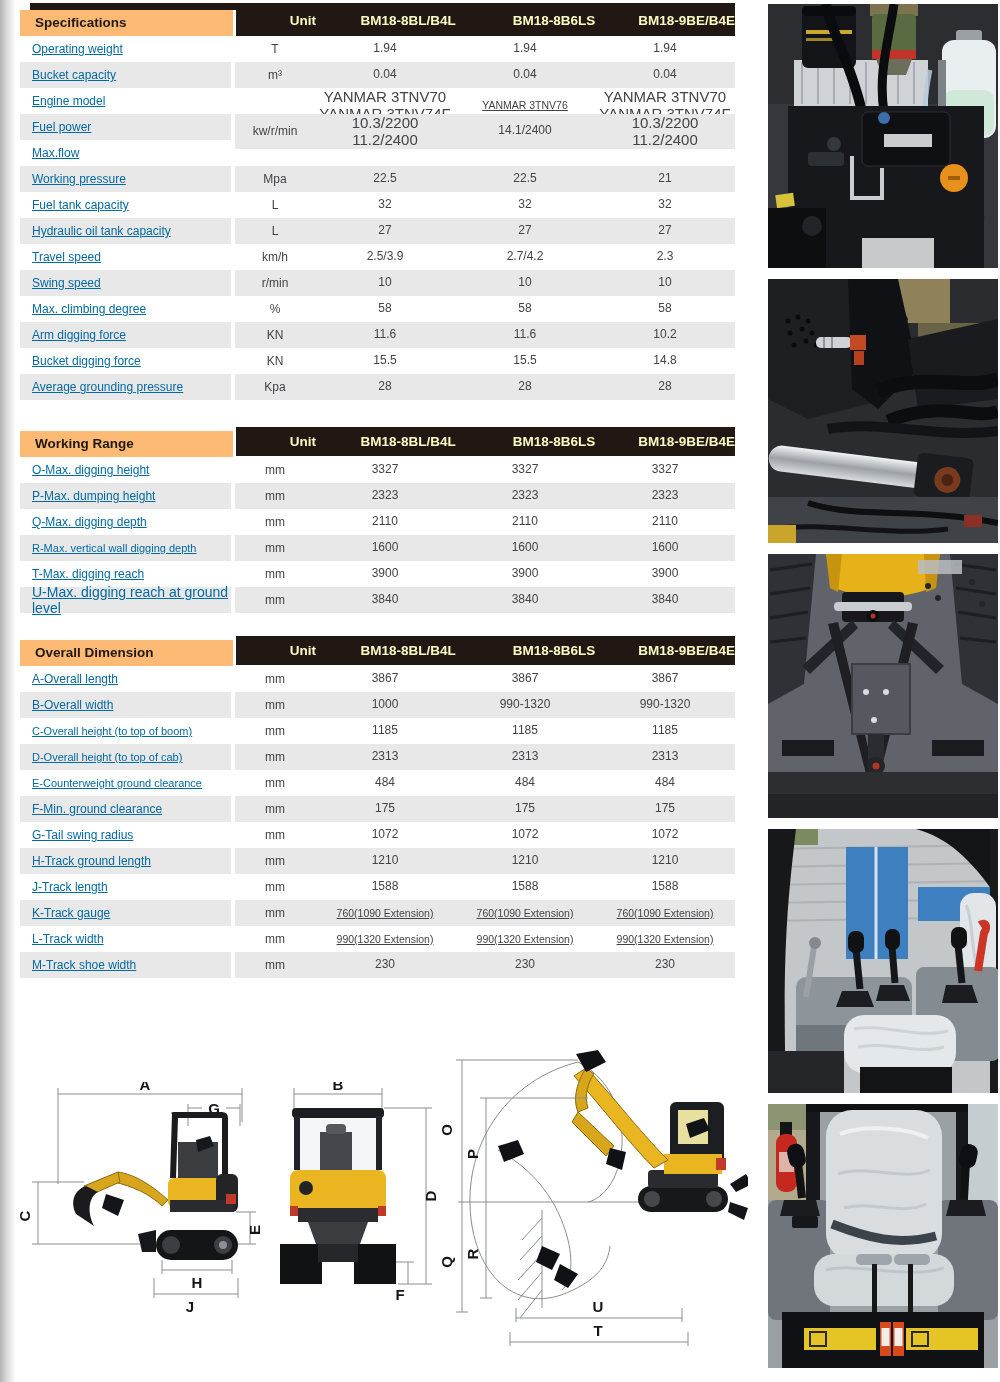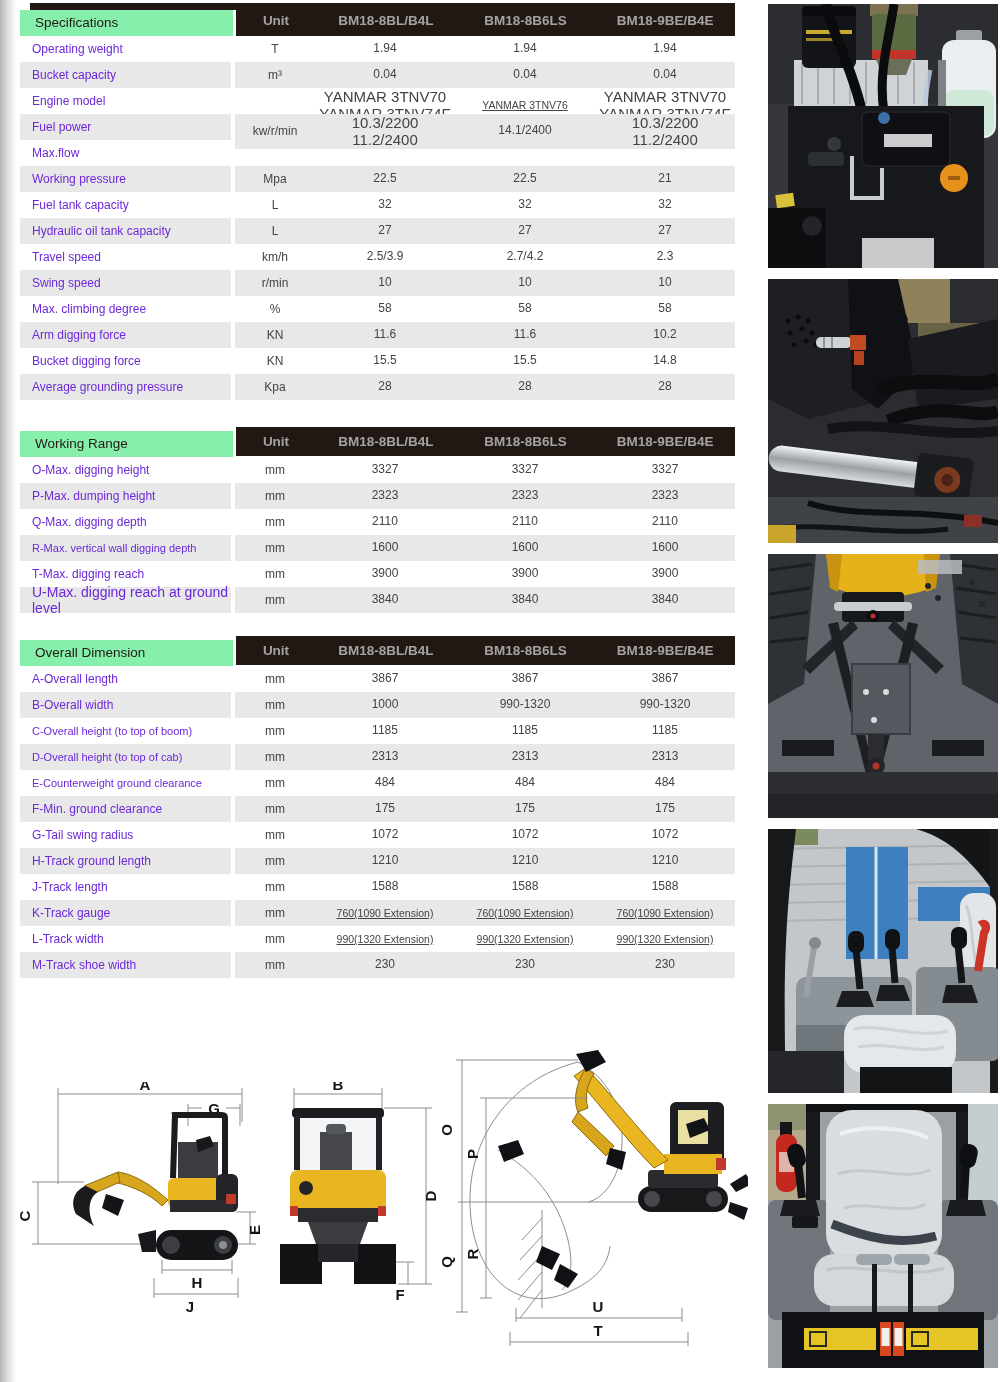--- a/index.html
+++ b/index.html
@@ -9,27 +9,27 @@
     background:linear-gradient(90deg,#b4b4b4 0%,#dcdcdc 45%,#ffffff 100%);}
   .content{position:absolute;left:20px;top:0;width:715px;height:1382px;}
 
   
   .spec-table{position:absolute;left:0;width:715px;}
   .t-head{position:relative;height:33px;}
   .t-strip{position:absolute;left:10px;right:0;top:0;height:7px;background:#221813;}
   .t-bar{position:absolute;left:216px;right:0;top:2px;height:31px;background:#221813;
     display:grid;grid-template-columns:80px 1fr 1fr 1fr;align-items:center;}
   .t-bar.nostrip{top:3px;height:29px;}
-  .t-bar span{color:#a3a3a3;font-weight:bold;font-size:13.5px;text-align:center;letter-spacing:0;}
-  .t-title{position:absolute;left:0;top:7px;width:213px;height:26px;background:#86efac;
-    color:#221813;font-weight:normal;font-size:13.5px;line-height:26px;padding-left:15px;box-sizing:border-box;}
+  .t-bar span{color:#fef9c3;font-weight:bold;font-size:13.5px;text-align:right;letter-spacing:0;}
+  .t-title{position:absolute;left:0;top:7px;width:213px;height:26px;background:#fdba74;
+    color:#221813;font-weight:bold;font-size:13.5px;line-height:26px;padding-left:15px;box-sizing:border-box;}
   .t-body{position:relative;}
   .t-row{display:flex;height:26px;}
   .c-label{width:211px;display:flex;align-items:center;padding-left:12px;box-sizing:border-box;
-    color:#6d28d9;font-size:12px;}
+    color:#0369a1;font-size:12px;text-decoration:underline;}
   .c-label.sm1{font-size:11px;}
   .c-label.sm2{font-size:14px;}
   .c-gap{width:4px;background:#fff;}
   .c-vals{flex:1;display:grid;grid-template-columns:80px 1fr 1fr 1fr;}
   .c-unit,.c-val{display:flex;align-items:center;justify-content:center;text-align:center;
     color:#434345;font-size:12px;}
   .c-val{white-space:pre-line;line-height:1.15;}
   .c-val.mid{font-size:10.5px;text-decoration:underline;}
   .c-val.two{font-size:15px;}
   .t-row.alt .c-label,.t-row.alt .c-unit,.t-row.alt .c-val{background:#e8e8e9;}

